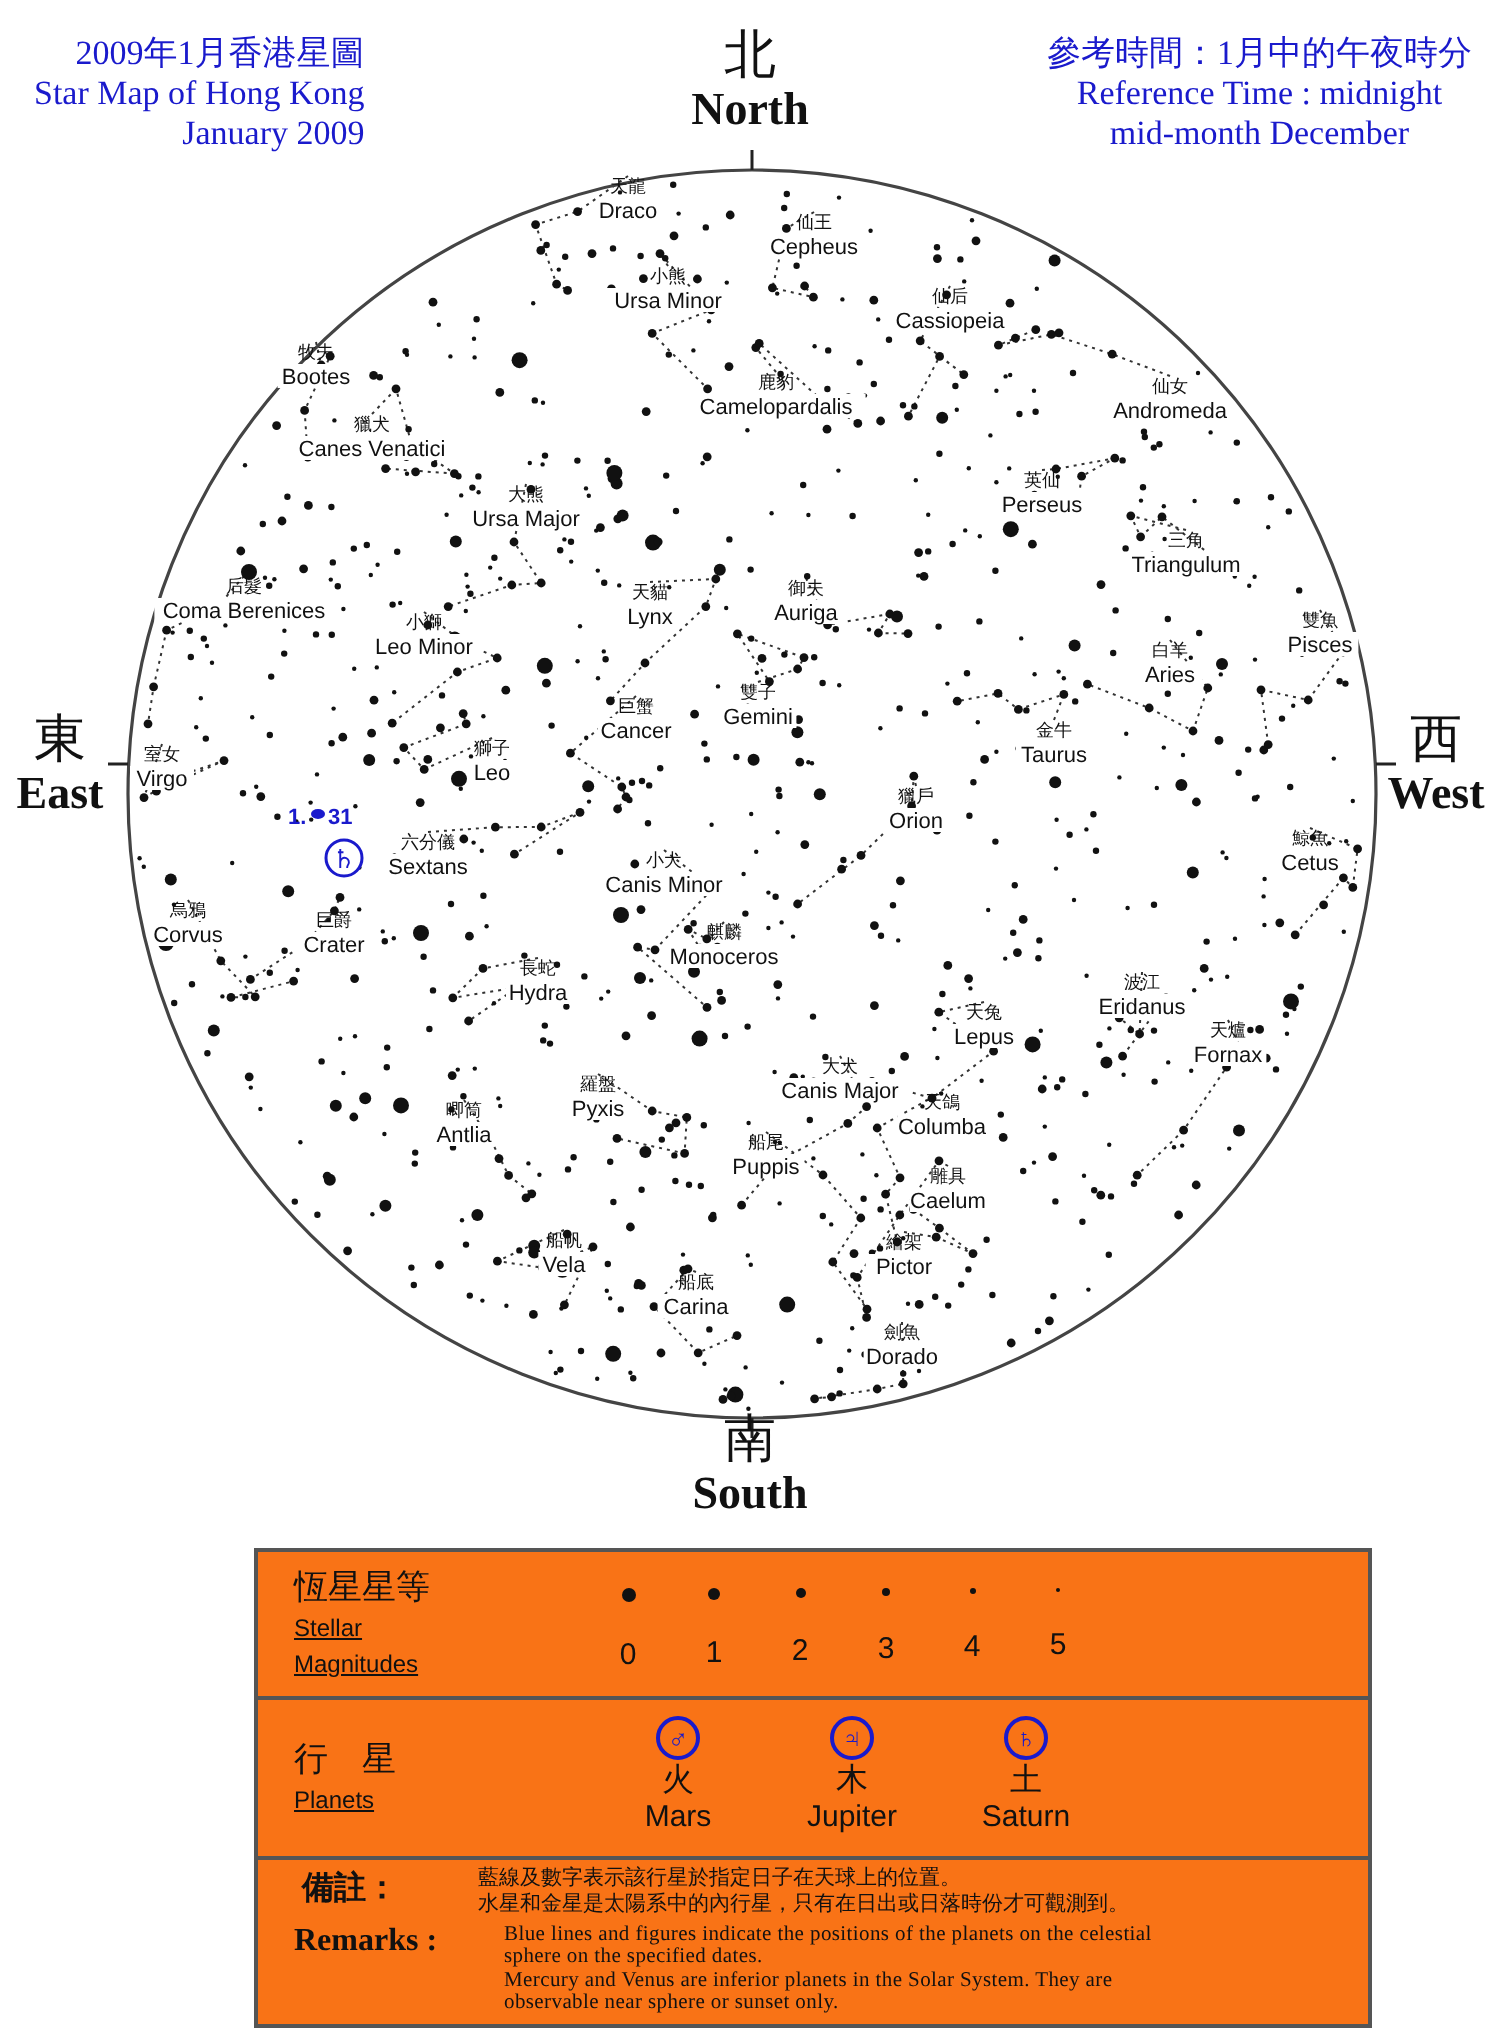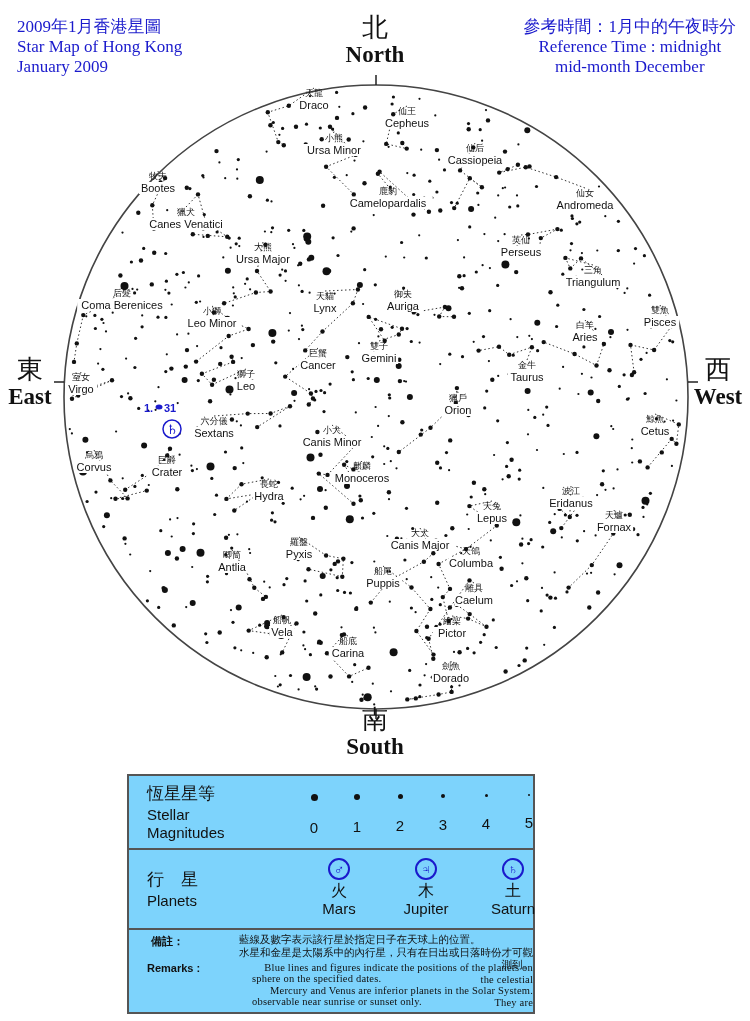--- a/index.html
+++ b/index.html
@@ -1,42 +1,42 @@
 <!DOCTYPE html>
 <html><head>
 <meta charset="utf-8">
 <style>
   html, body { margin: 0; padding: 0; background: #ffffff; }
   body { width: 750px; height: 1021px; position: relative; overflow: hidden; font-family: "Liberation Sans", sans-serif; }
-  .hdr { position: absolute; color: #1a1acc; font-family: "Liberation Serif", "DejaVu Serif", serif; font-size: 17px; line-height: 20px; }
+  .hdr { position: absolute; color: #1a1acc; font-family: "Liberation Serif", "DejaVu Serif", serif; font-size: 17px; line-height: 20px; text-align: right; }
   .hdr-left { left: 17px; top: 17px; }
   .hdr-right { right: 14px; top: 17px; text-align: center; }
   .dir { position: absolute; text-align: center; font-family: "Liberation Serif", "DejaVu Serif", serif; color: #111; }
   .dir .zh { font-size: 26px; line-height: 28px; font-weight: normal; }
   .dir .en { font-size: 23px; line-height: 26px; font-weight: bold; }
   .dir-north { left: 325px; top: 14px; width: 100px; }
   .dir-south { left: 325px; top: 706px; width: 100px; }
   .dir-east { left: 0px; top: 356px; width: 60px; }
   .dir-west { left: 686px; top: 356px; width: 64px; }
   #map { position: absolute; left: 0; top: 0; }
-  .legend { position: absolute; left: 127px; top: 774px; width: 408px; height: 240px; border: 2px solid #555; box-sizing: border-box; background: #7dd3fc; color: #111; }
+  .legend { position: absolute; left: 127px; top: 774px; width: 559px; height: 240px; border: 2px solid #555; box-sizing: border-box; background: #f97316; color: #111; }
   .lg-row { position: absolute; left: 0; right: 0; border-bottom: 2px solid #555; }
   .lg-mag { top: 0; height: 72px; }
   .lg-planets { top: 72px; height: 80px; }
   .lg-remarks { top: 152px; height: 84px; border-bottom: none; }
   .lg-title-zh { position: absolute; left: 18px; font-family: "Liberation Serif", serif; font-size: 17px; }
-  .lg-title-en { position: absolute; left: 18px; font-size: 15px; line-height: 17px; }
+  .lg-title-en { position: absolute; left: 18px; font-size: 12px; line-height: 17px; text-decoration: underline; }
   .mag-item { position: absolute; top: 18px; width: 30px; text-align: center; }
   .mag-dot { margin: 0 auto; border-radius: 50%; background: #111; }
   .mag-num { font-size: 15px; margin-top: 18px; }
   .pl-item { position: absolute; top: 10px; width: 80px; text-align: center; }
   .pl-sym { width: 22px; height: 22px; margin: 0 auto; border: 2px solid #1a1acc; border-radius: 50%; box-sizing: border-box; color: #1a1acc; font-weight: bold; font-size: 14px; line-height: 18px; }
   .pl-zh { font-family: "Liberation Serif", serif; font-size: 16px; line-height: 18px; margin-top: 2px; }
   .pl-en { font-size: 15px; line-height: 17px; }
-  .rm-label { position: absolute; font-family: Liberation Sans, sans-serif; font-size: 11px; font-weight: bold; }
+  .rm-label { position: absolute; font-family: Liberation Serif, serif; font-size: 16px; font-weight: bold; }
   .rm-text { position: absolute; left: 110px; font-family: "Liberation Serif", serif; font-size: 10.5px; line-height: 11.5px; text-align: right; }
   .rm-text.en { font-weight: normal; letter-spacing: 0.2px; margin-left: 13px; }
 </style>
 </head>
 <body>
 
 <div class="hdr hdr-left">
   <div>2009年1月香港星圖</div>
   <div>Star Map of Hong Kong</div>
   <div>January 2009</div>
@@ -1291,15 +1291,15 @@
       </div>
   </div>
   <div class="lg-row lg-remarks">
     <div class="rm-label" style="left:22px; top:6px">備註：</div>
     <div class="rm-text" style="top:6px">藍線及數字表示該行星於指定日子在天球上的位置。</div>
     <div class="rm-text" style="top:19px">水星和金星是太陽系中的內行星，只有在日出或日落時份才可觀測到。</div>
     <div class="rm-label" style="left:18px; top:34px">Remarks :</div>
     <div class="rm-text en" style="top:34px">Blue lines and figures indicate the positions of the planets on the celestial</div>
     <div class="rm-text en" style="top:45px">sphere on the specified dates.</div>
     <div class="rm-text en" style="top:57px">Mercury and Venus are inferior planets in the Solar System.  They are</div>
-    <div class="rm-text en" style="top:68px">observable near sunrise or sunset only.</div>
+    <div class="rm-text en" style="top:68px">observable near sphere or sunset only.</div>
   </div>
 </div>
 
 </body></html>

